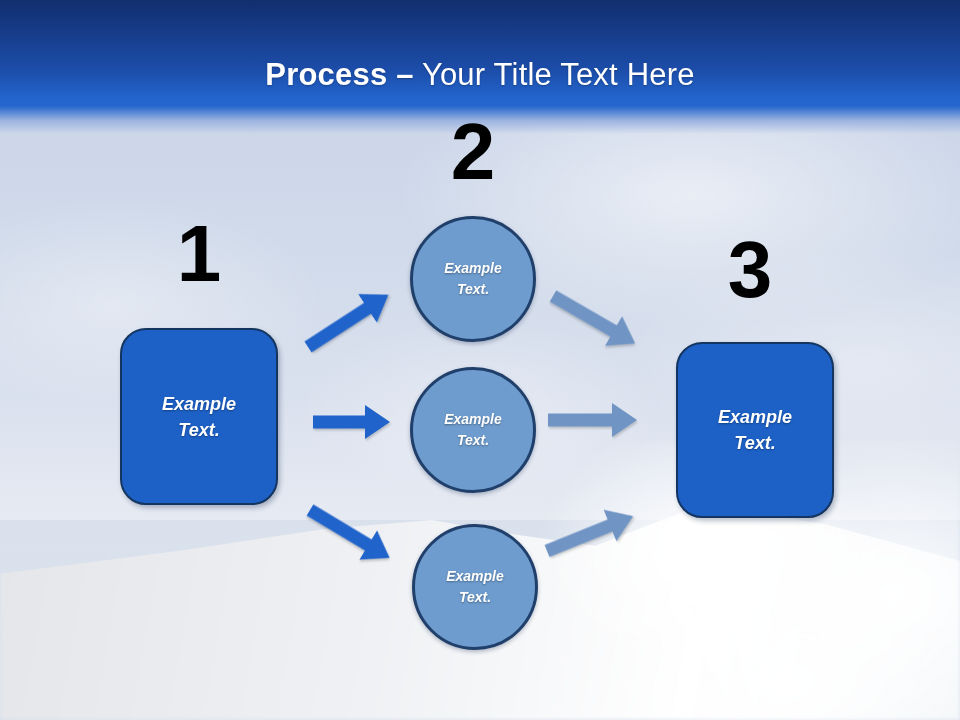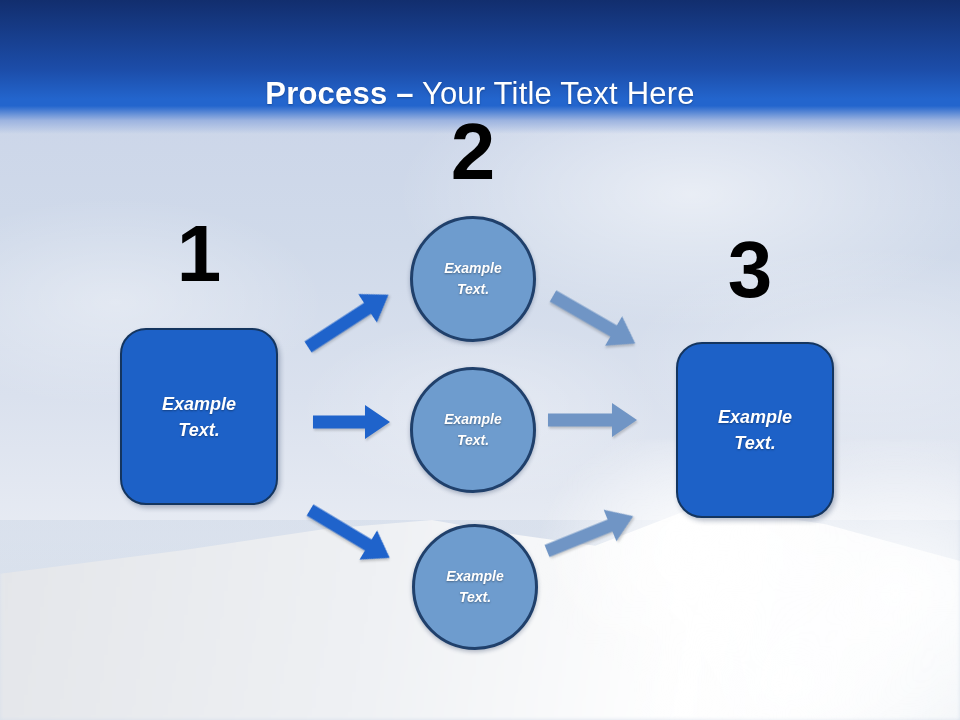--- a/index.html
+++ b/index.html
@@ -84,21 +84,21 @@
 
 <div class="slide">
 
   <div class="clouds"></div>
   <div class="sea"></div>
   <div class="wave"></div>
   <div class="spray"></div>
 
   <div class="header"></div>
 
-  <div class="title" style="color: rgb(255, 255, 255); margin-top: 19px;">
+  <div class="title" style="color: rgb(255, 255, 255);">
     <span class="bold">Process</span>
     <span class="bold">–</span>
     <span>Your Title Text Here</span>
   </div>
 
   <div class="num num-1" style="color: rgb(0, 0, 0);">1</div>
   <div class="num num-2" style="color: rgb(0, 0, 0);">2</div>
   <div class="num num-3" style="color: rgb(0, 0, 0);">3</div>
 
   <svg class="arrows" width="960" height="720" viewBox="0 0 960 720" aria-hidden="true">

